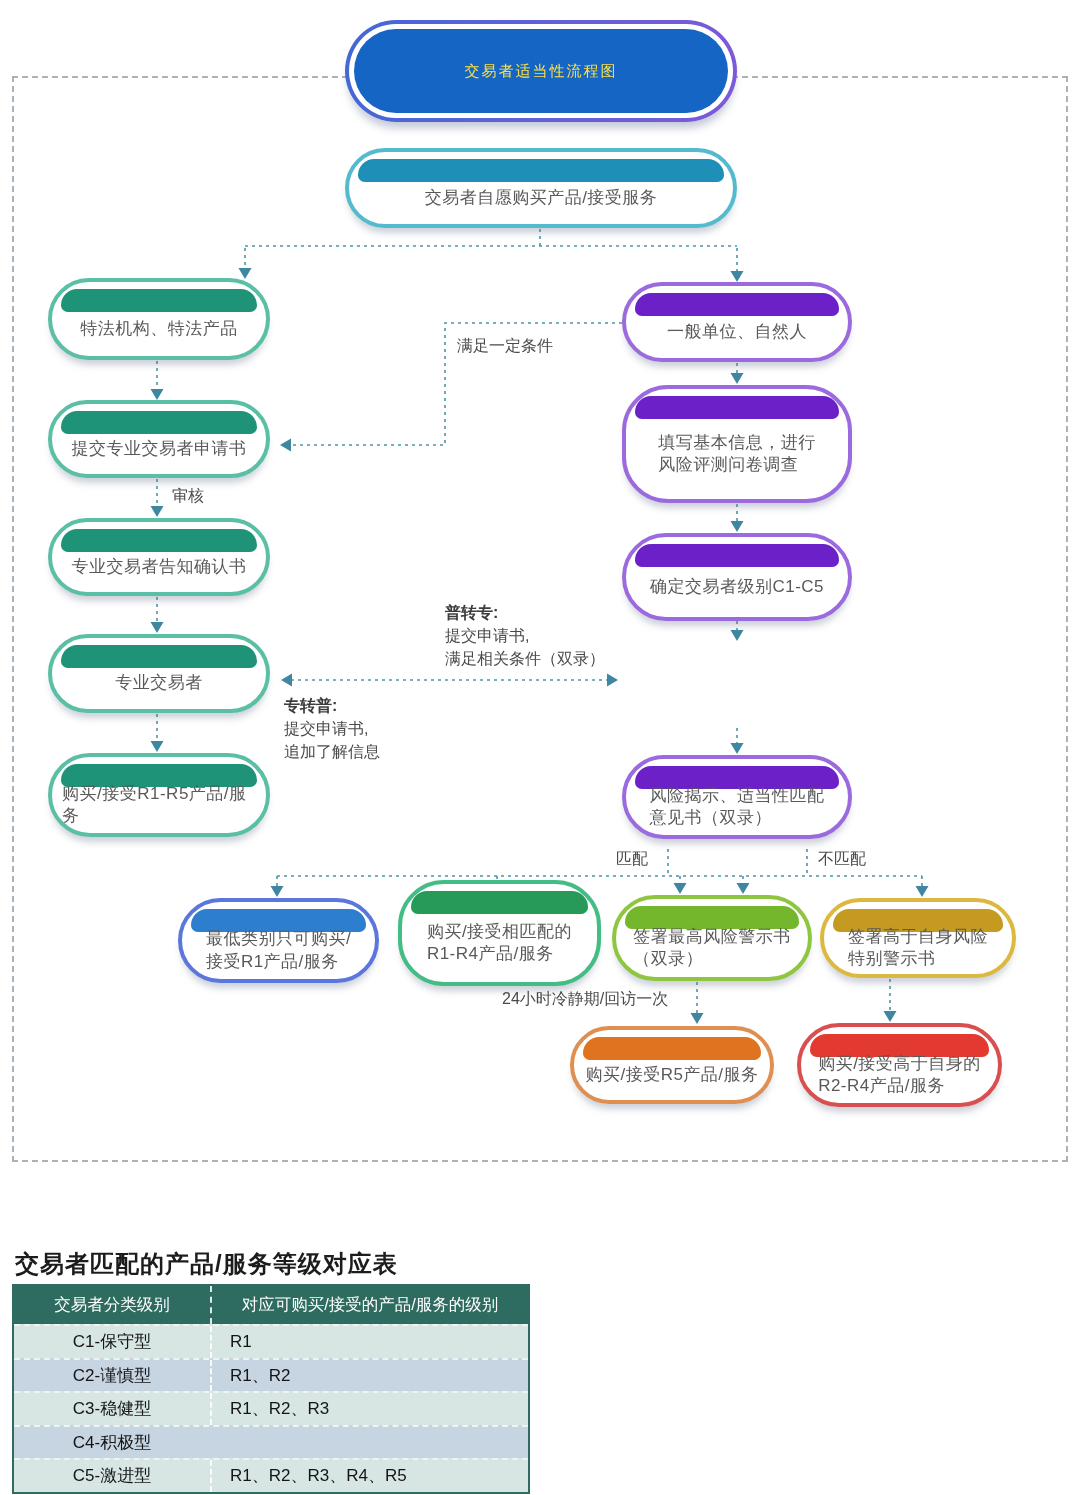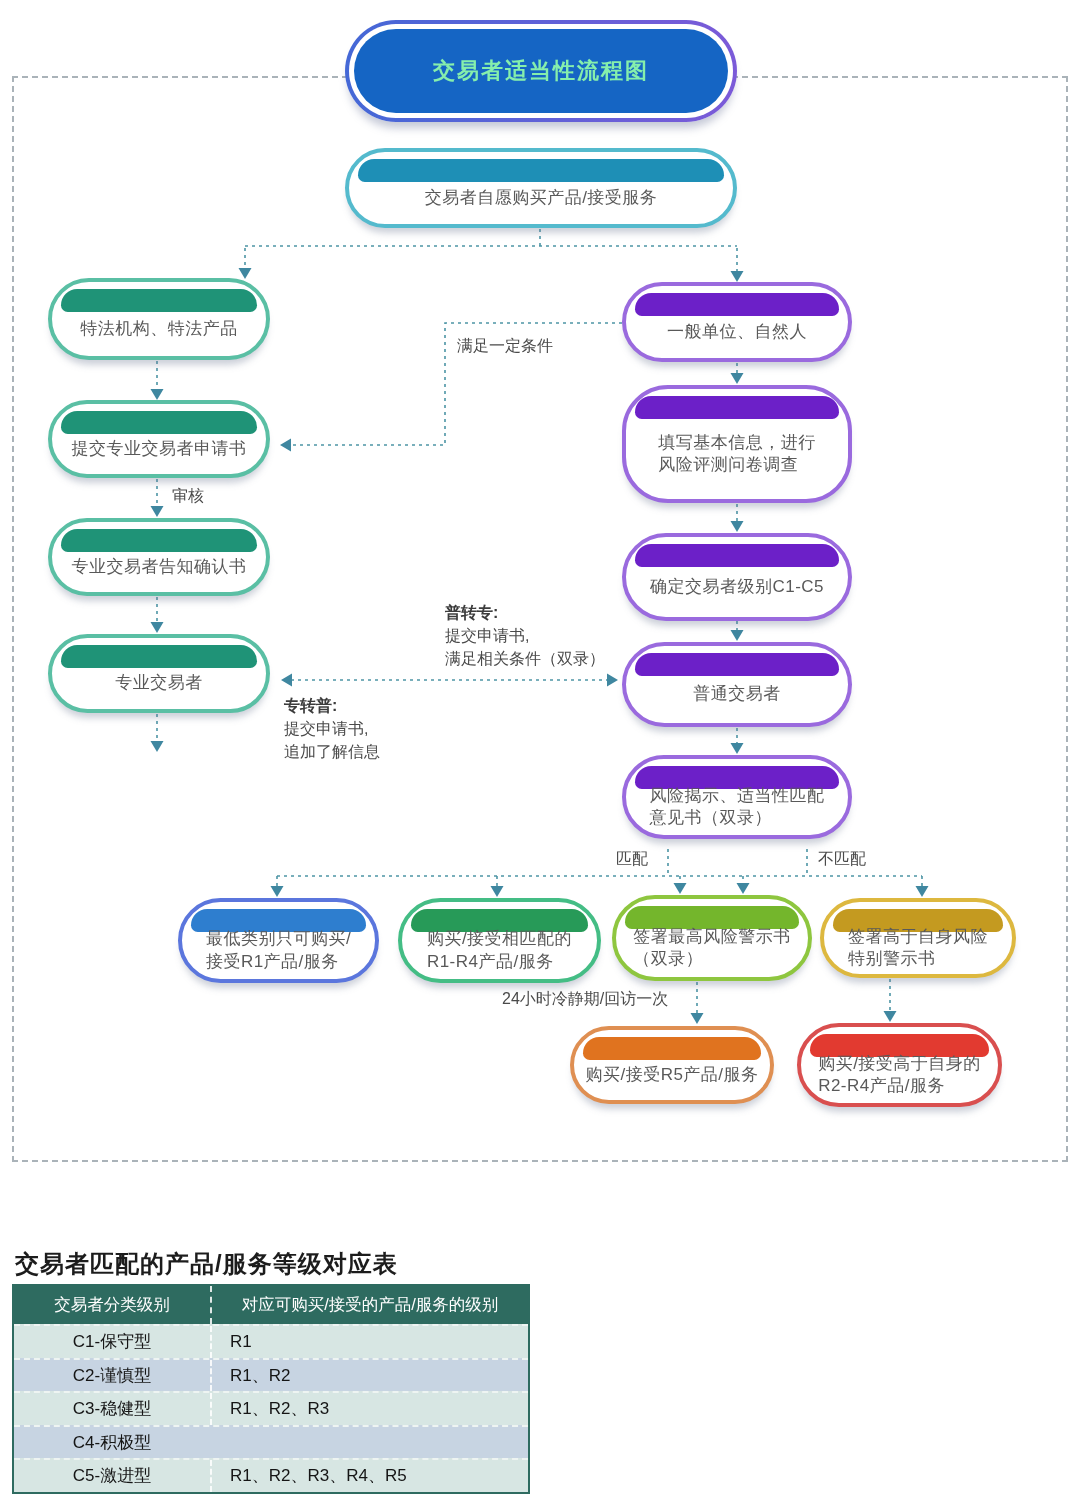--- a/index.html
+++ b/index.html
@@ -35,21 +35,21 @@
   .orange{--bc:#df8f52;--band:#e0731f;}
   .red   {--bc:#d94f4f;--band:#e23a30;}
 
   
   .title-ring1{position:absolute;left:345px;top:20px;width:392px;height:102px;z-index:2;
         background:linear-gradient(90deg,#4468d6,#7b5ad8);border-radius:52px;padding:4px;
         box-sizing:border-box;box-shadow:0 9px 8px -3px rgba(110,120,155,.4);}
   .title-ring2{width:100%;height:100%;background:#fff;border-radius:48px;padding:5px;box-sizing:border-box;}
   .title-core{width:100%;height:100%;background:#1565c4;border-radius:44px;
         display:flex;align-items:center;justify-content:center;}
-  .title-core span{color:#86efac;font-size:22px;font-weight:bold;letter-spacing:2px;}
+  .title-core span{color:#fde047;font-size:15px;font-weight:normal;letter-spacing:2px;}
 
   
   .lbl{position:absolute;z-index:2;color:#4a4a4a;font-size:16px;white-space:nowrap;}
   .lbl-block{position:absolute;z-index:2;color:#4a4a4a;font-size:16px;line-height:1.45;}
   .lbl-block b{color:#3c3c3c;}
 
   
   .sec-title{position:absolute;left:15px;top:1228px;z-index:2;font-size:24px;font-weight:bold;color:#1c1c1c;letter-spacing:1px;text-align:center;}
   .tbl{position:absolute;left:12px;top:1284px;width:518px;z-index:2;border:2px solid #2e6b60;box-sizing:border-box;}
   .trow{display:grid;grid-template-columns:196px 1fr;}
@@ -143,47 +143,47 @@
     <span class="nt">提交专业交易者申请书</span>
   </div>
   <div class="node green" style="left:48px;top:518px;width:222px;height:78px">
     <i class="band"></i>
     <span class="nt">专业交易者告知确认书</span>
   </div>
   <div class="node green" style="left:48px;top:634px;width:222px;height:79px">
     <i class="band"></i>
     <span class="nt">专业交易者</span>
   </div>
+  <div class="node green" style="left:48px;top:753px;width:222px;height:84px">
+    <i class="band"></i>
+    <span class="nt">购买/接受R1-R5产品/服务</span>
+  </div>
 
   <div class="node purple" style="left:622px;top:282px;width:230px;height:80px">
     <i class="band"></i>
     <span class="nt">一般单位、自然人</span>
   </div>
   <div class="node purple" style="left:622px;top:385px;width:230px;height:118px">
     <i class="band"></i>
     <span class="nt">填写基本信息，进行<br>风险评测问卷调查</span>
   </div>
   <div class="node purple" style="left:622px;top:533px;width:230px;height:88px">
     <i class="band"></i>
     <span class="nt">确定交易者级别C1-C5</span>
   </div>
-  <div class="node purple" style="left:622px;top:642px;width:230px;height:85px">
-    <i class="band"></i>
-    <span class="nt">普通交易者</span>
-  </div>
   <div class="node purple" style="left:622px;top:755px;width:230px;height:84px">
     <i class="band"></i>
     <span class="nt">风险揭示、适当性匹配<br>意见书（双录）</span>
   </div>
 
   <div class="node blue" style="left:178px;top:898px;width:201px;height:85px">
     <i class="band"></i>
     <span class="nt">最低类别只可购买/<br>接受R1产品/服务</span>
   </div>
-  <div class="node mgreen" style="left:398px;top:898px;width:203px;height:85px">
+  <div class="node mgreen" style="left:398px;top:880px;width:203px;height:106px">
     <i class="band"></i>
     <span class="nt">购买/接受相匹配的<br>R1-R4产品/服务</span>
   </div>
   <div class="node lgreen" style="left:612px;top:895px;width:200px;height:86px">
     <i class="band"></i>
     <span class="nt">签署最高风险警示书<br>（双录）</span>
   </div>
   <div class="node gold" style="left:820px;top:898px;width:196px;height:80px">
     <i class="band"></i>
     <span class="nt">签署高于自身风险<br>特别警示书</span>

